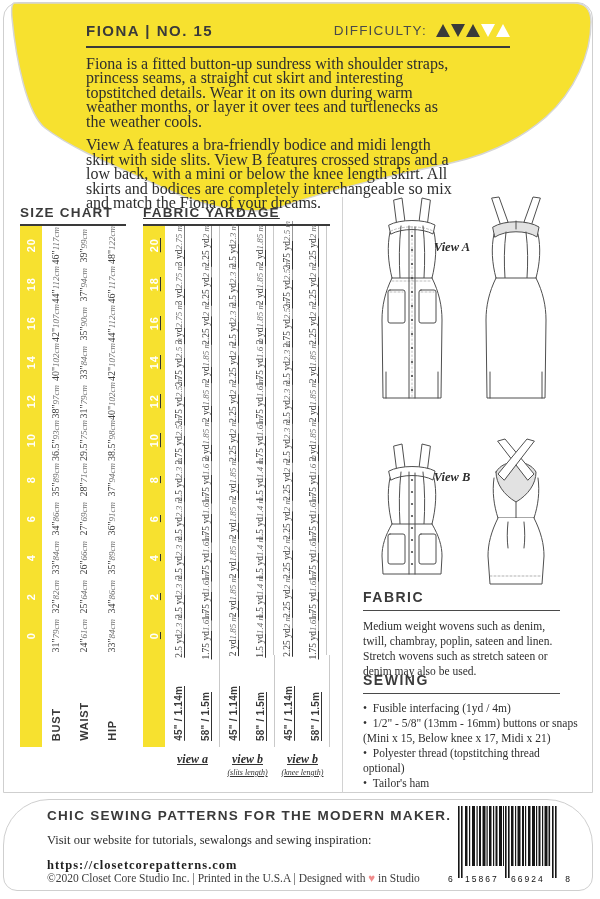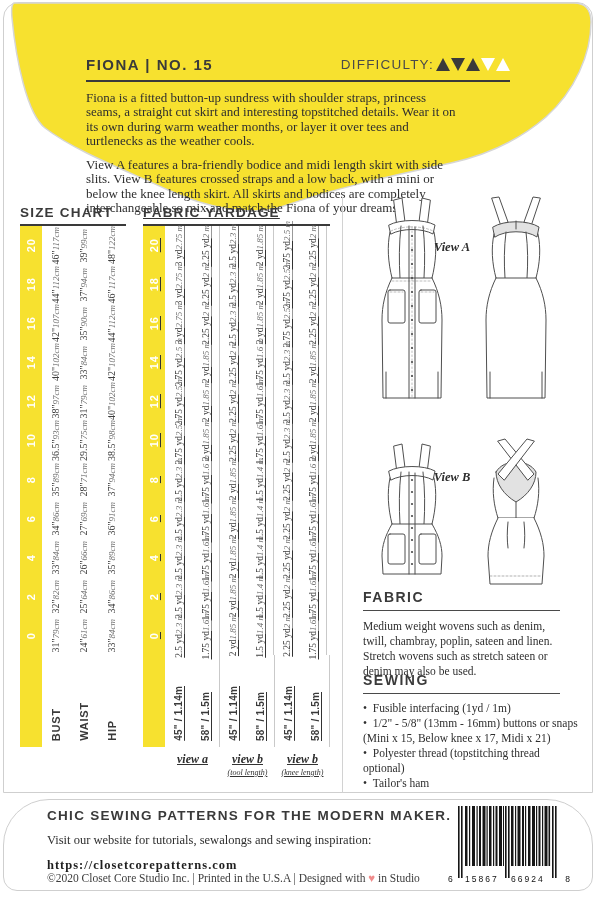--- a/index.html
+++ b/index.html
@@ -4,34 +4,34 @@
 <style>
   html,body{margin:0;padding:0;background:#fff;}
   .page{position:relative;width:600px;height:899px;background:#fff;overflow:hidden;
         font-family:"Liberation Serif",serif;color:#333;}
   
   .env-main{position:absolute;left:3px;top:2px;width:590px;height:791px;
             border:1.5px solid #cfcfcf;border-bottom-width:1px;border-radius:16px 16px 0 0;box-sizing:border-box;}
   .env-bottom{position:absolute;left:3px;top:799px;width:590px;height:92px;
             border:1.5px solid #cfcfcf;border-radius:46px 46px 14px 14px;box-sizing:border-box;}
   .flap-svg{position:absolute;left:0;top:0;}
-  .flap-content{position:absolute;left:86px;top:22px;width:424px;margin-top:34px;}
+  .flap-content{position:absolute;left:86px;top:22px;width:424px;}
   .flap-head{display:flex;justify-content:space-between;align-items:center;}
   .title{font-family:"Liberation Sans",sans-serif;font-weight:bold;font-size:15px;
          letter-spacing:1.5px;color:#3a3a3a;white-space:nowrap;}
-  .difficulty{display:flex;align-items:center;gap:2px;}
+  .difficulty{display:flex;align-items:center;gap:9px;}
   .diff-label{font-family:"Liberation Sans",sans-serif;font-size:13.5px;letter-spacing:1.2px;color:#4a4a4a;}
   .tris{display:flex;align-items:center;gap:1px;}
   .tri{display:block;width:0;height:0;border-left:7.5px solid transparent;border-right:7.5px solid transparent;}
   .tri.up.dark{border-bottom:13.5px solid #3a3a3a;}
   .tri.down.dark{border-top:13.5px solid #3a3a3a;}
   .tri.up.light{border-bottom:13.5px solid #fff;}
   .tri.down.light{border-top:13.5px solid #fff;}
   .rule{height:1.5px;background:#3a3a3a;margin-top:7px;}
-  .desc{width:372px;font-size:13px;line-height:14.5px;color:#2e2e2e;margin:9px 0 0 0;text-align:left;}
+  .desc{width:372px;font-size:16px;line-height:14.5px;color:#2e2e2e;margin:9px 0 0 0;text-align:left;}
   
   .tbl{position:absolute;top:205px;}
   .size-chart{left:20px;width:106px;}
   .yardage{left:143px;width:187px;text-decoration:underline;}
   .tbl h2{margin:0;font-family:"Liberation Sans",sans-serif;font-weight:bold;font-size:13.5px;
           letter-spacing:1.2px;color:#3a3a3a;white-space:nowrap;
           padding-bottom:4px;border-bottom:2.5px solid #3a3a3a;}
   .trow{display:flex;height:39px;}
   .cell{display:flex;align-items:center;justify-content:center;box-sizing:border-box;}
   .strip{width:22px;background:#f7e12f;flex:none;}
@@ -587,21 +587,21 @@
         </div>
     </div>
     <div class="yd-views">
 
     <div class="yd-view">
         <div class="vw">view a</div>
         <div class="vws"></div>
       </div>
         <div class="yd-view">
         <div class="vw">view b</div>
-        <div class="vws">(tool length)</div>
+        <div class="vws">(slits length)</div>
       </div>
         <div class="yd-view">
         <div class="vw">view b</div>
         <div class="vws">(knee length)</div>
       </div>
       </div>
   </div>
 
   <div class="divider-v"></div>
 
@@ -703,21 +703,21 @@
 
   <div class="infoblock fabric" style="top:589px;">
     <h3>FABRIC</h3>
     <p>Medium weight wovens such as denim, twill, chambray, poplin, sateen and linen. Stretch wovens such as stretch sateen or denim may also be used.</p>
   </div>
 
   <div class="infoblock notions" style="top:672px;">
     <h3>SEWING</h3>
     <div class="notion-list">
 
-    <div class="notion-item">Fusible interfacing (1yd / 1m)</div>
+    <div class="notion-item">Fusible interfacing (1yd / 4m)</div>
         <div class="notion-item">1/2" - 5/8" (13mm - 16mm) buttons or snaps (Mini x 15, Below knee x 17, Midi x 21)</div>
         <div class="notion-item">Polyester thread (topstitching thread optional)</div>
         <div class="notion-item">Tailor's ham</div>
       </div>
   </div>
 
   <div class="tagline">CHIC SEWING PATTERNS FOR THE MODERN MAKER.</div>
   <div class="visit">Visit our website for tutorials, sewalongs and sewing inspiration:</div>
   <div class="url">https://closetcorepatterns.com</div>
   <div class="copyright">

